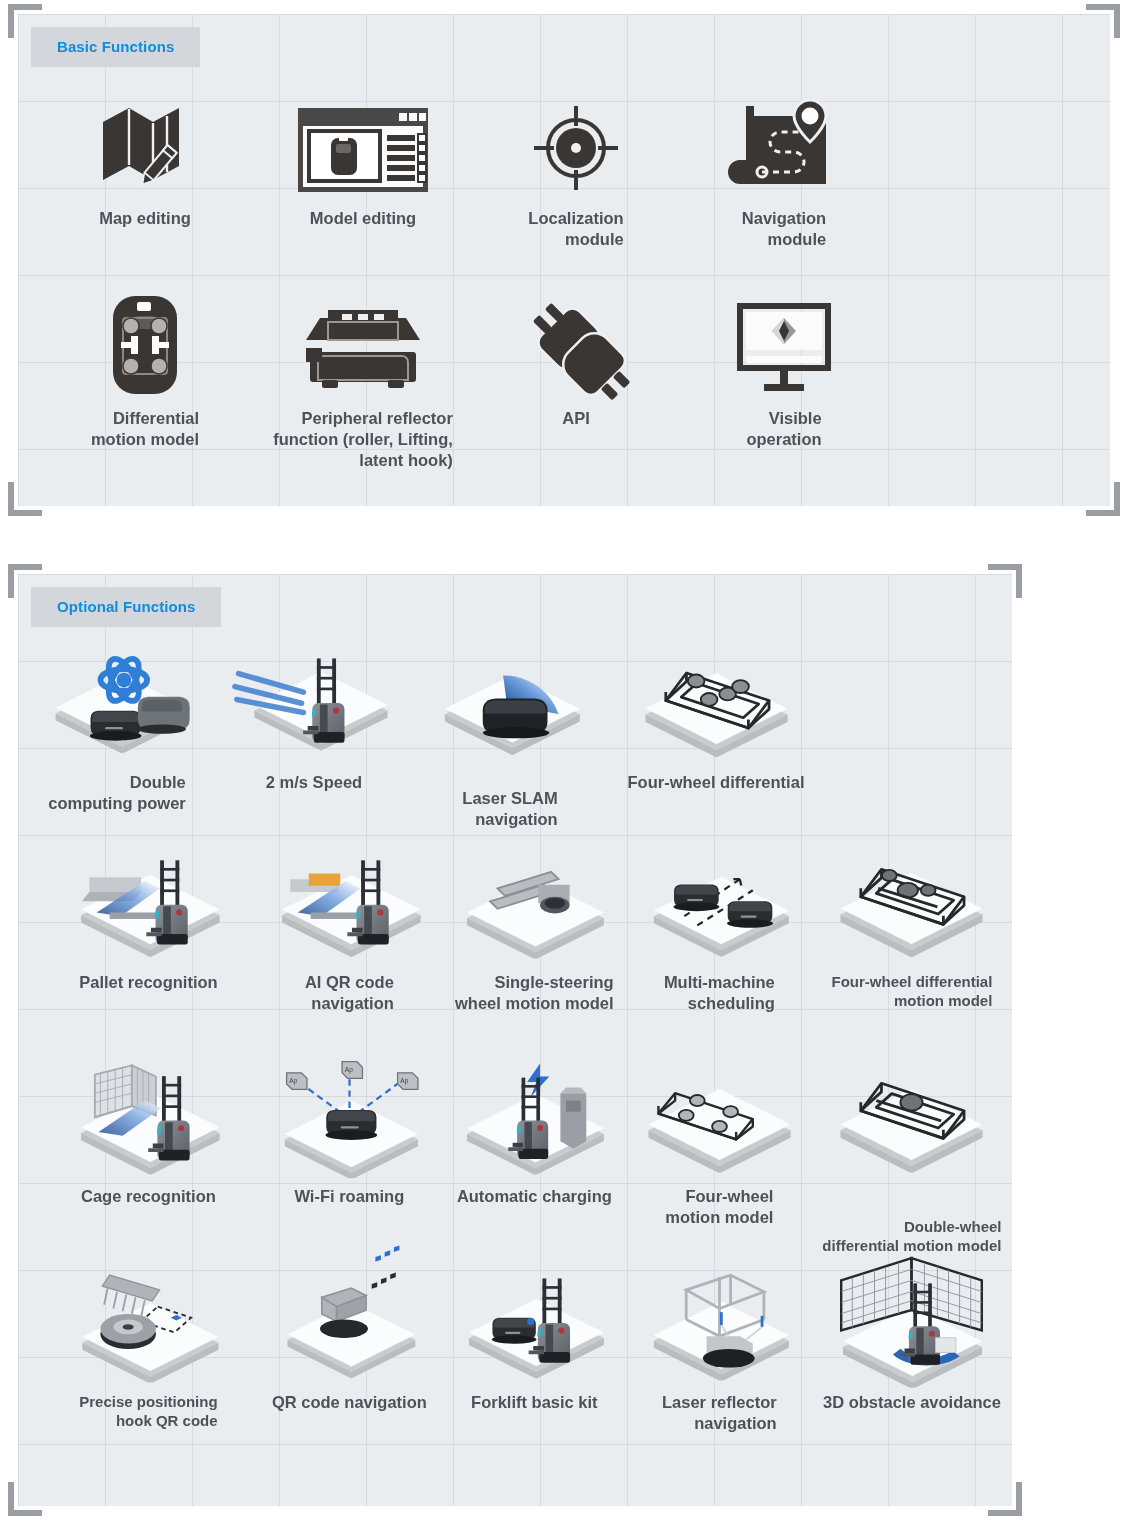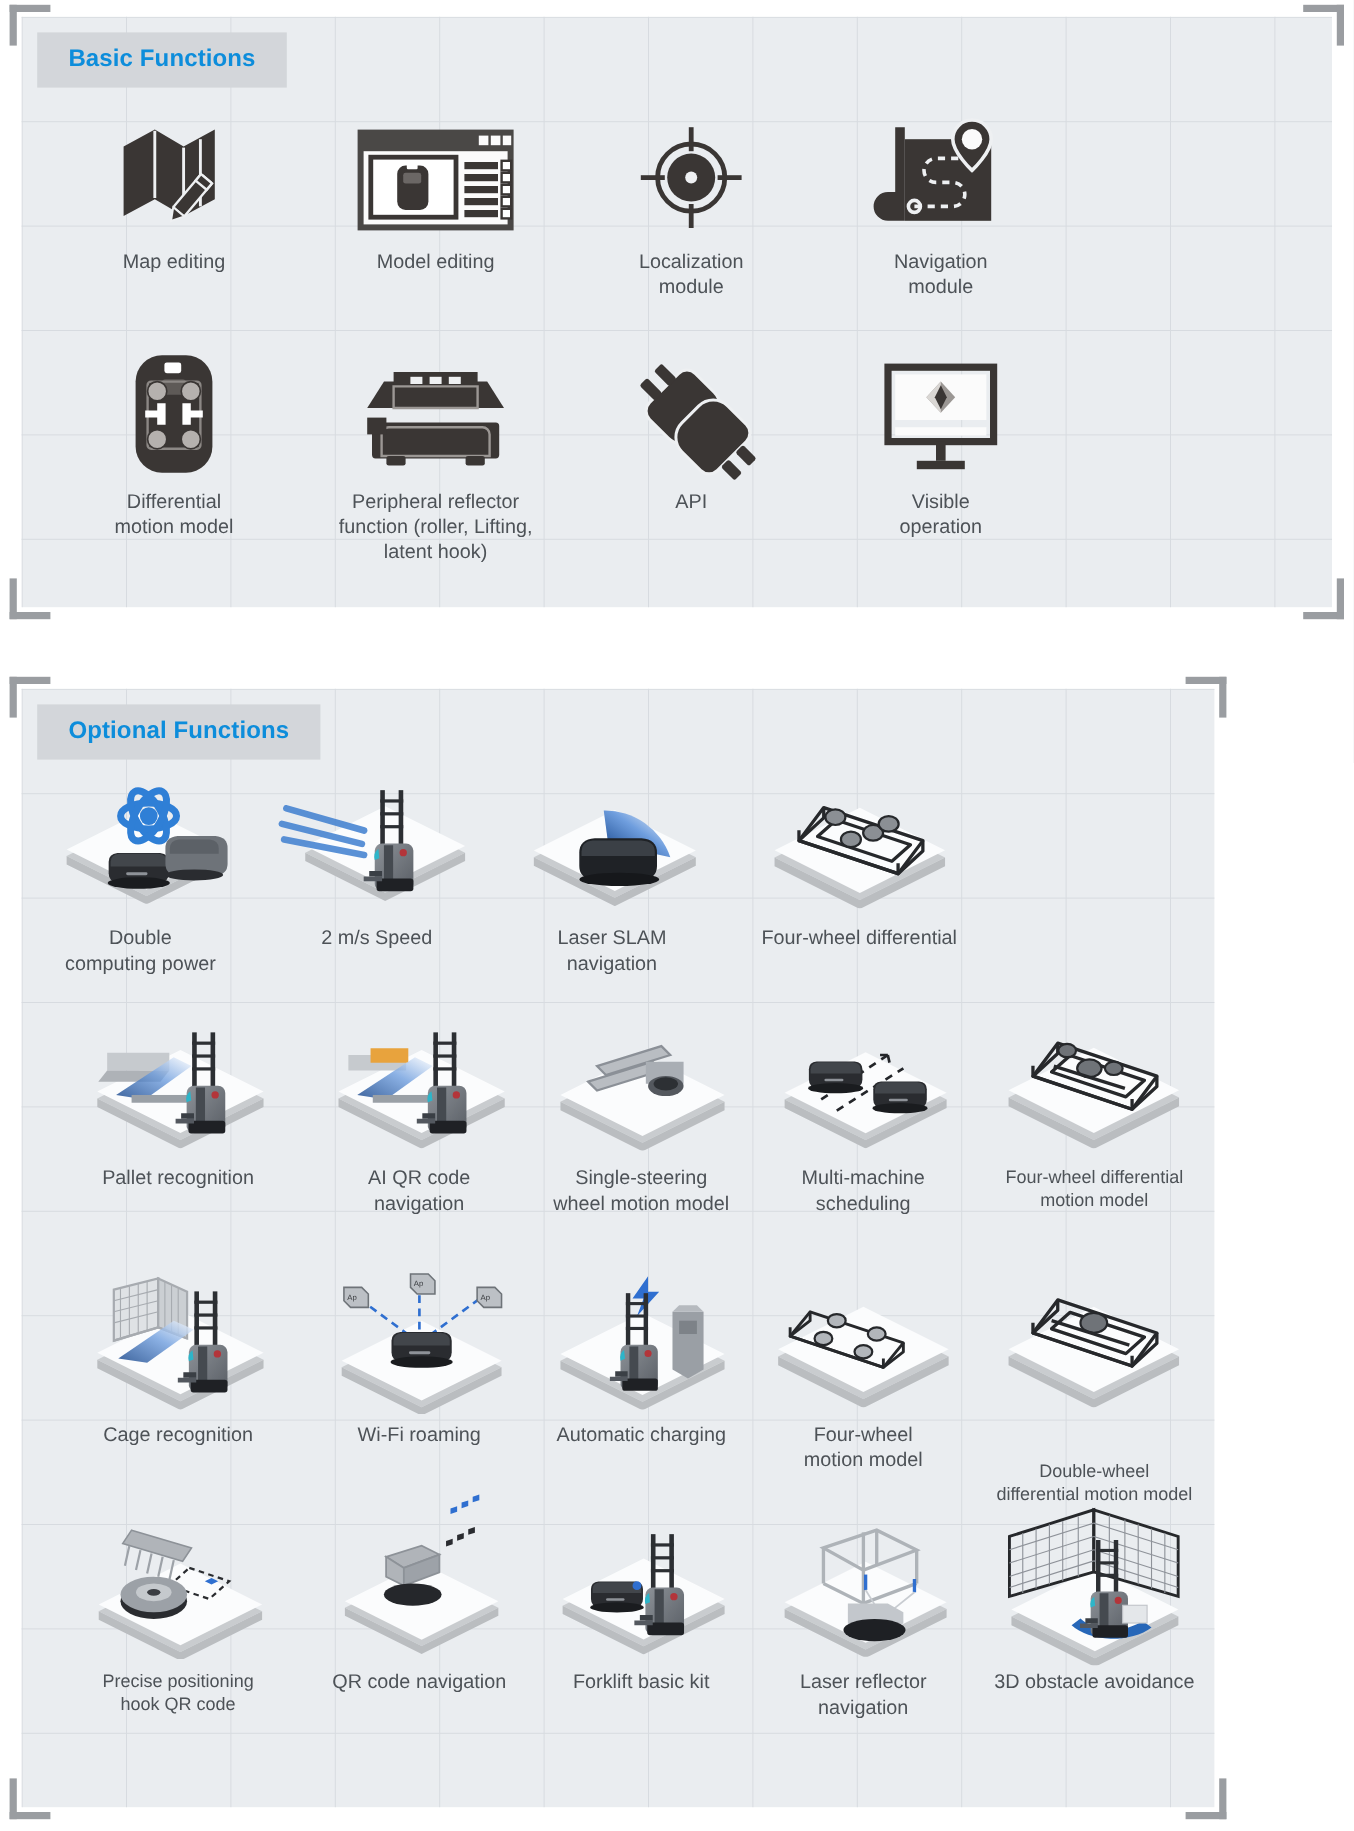--- a/index.html
+++ b/index.html
@@ -40,37 +40,38 @@
   #optional-panel .bk-tr { right:-10px; top:-10px; }
   #optional-panel .bk-bl { left:-10px;  bottom:-10px; }
   #optional-panel .bk-br { right:-10px; bottom:-10px; }
 
   
   .section-title {
     position: absolute;
     left: 13px; top: 13px;
     background: #d3d6da;
     color: #0d8ddb;
-    font-size: 20px;
+    font-size: 15px;
     font-weight: bold;
     padding: 11px 26px 12px 26px;
     letter-spacing: .1px;
     white-space: nowrap;
   }
 
   
   .row { position: absolute; display: flex; width: 100%; }
 
   .item { display: flex; flex-direction: column; align-items: center; }
   .item .art { display: flex; align-items: flex-end; justify-content: center; }
   .item .cap {
-    text-align: center;
+    text-align: right;
     color: #4d5257;
     line-height: 1.28;
     white-space: pre-line;
+    font-weight: bold;
   }
 
   
   .basic .art { height: 104px; }
   .basic .cap { font-size: 16.5px; margin-top: 12px; }
 
   
   .opt .art { height: 120px; }
   .opt .cap { font-size: 16.5px; margin-top: 6px; }
   .opt .cap.sm { font-size: 15px; }
@@ -358,21 +359,21 @@
             <line x1="18" y1="28" x2="88" y2="48"></line>
             <line x1="14" y1="42" x2="86" y2="60"></line>
             <line x1="16" y1="56" x2="88" y2="70"></line>
           </g>
           <use href="#sym-forklift" x="86" y="8" width="58" height="100"></use>
         </svg>
       </div>
       <div class="cap">2 m/s Speed</div>
     </div>
 
-    <div class="item opt" style="width:196px;">
+    <div class="item opt" style="width:196px;gap:16px;">
       <div class="art">
         <svg width="185" height="120" viewBox="0 0 200 126">
           <use href="#sym-plate" x="26" y="22" width="152" height="94"></use>
           <path d="M92 30 A62 62 0 0 1 152 72 L96 60 Z" fill="url(#fanG)"></path>
           <g transform="translate(62 50)">
             <path d="M8 18 q0 -12 14 -13 h42 q14 1 14 13 v12 q0 12 -15 13 h-40 q-15 -1 -15 -13 z" fill="#1f2226"></path>
             <path d="M20 7 h44 q12 1 12 10 v4 h-66 v-4 q0 -9 10 -10 z" fill="#3b4046"></path>
             <ellipse cx="44" cy="42" rx="36" ry="6" fill="#16181b"></ellipse>
           </g>
         </svg>

